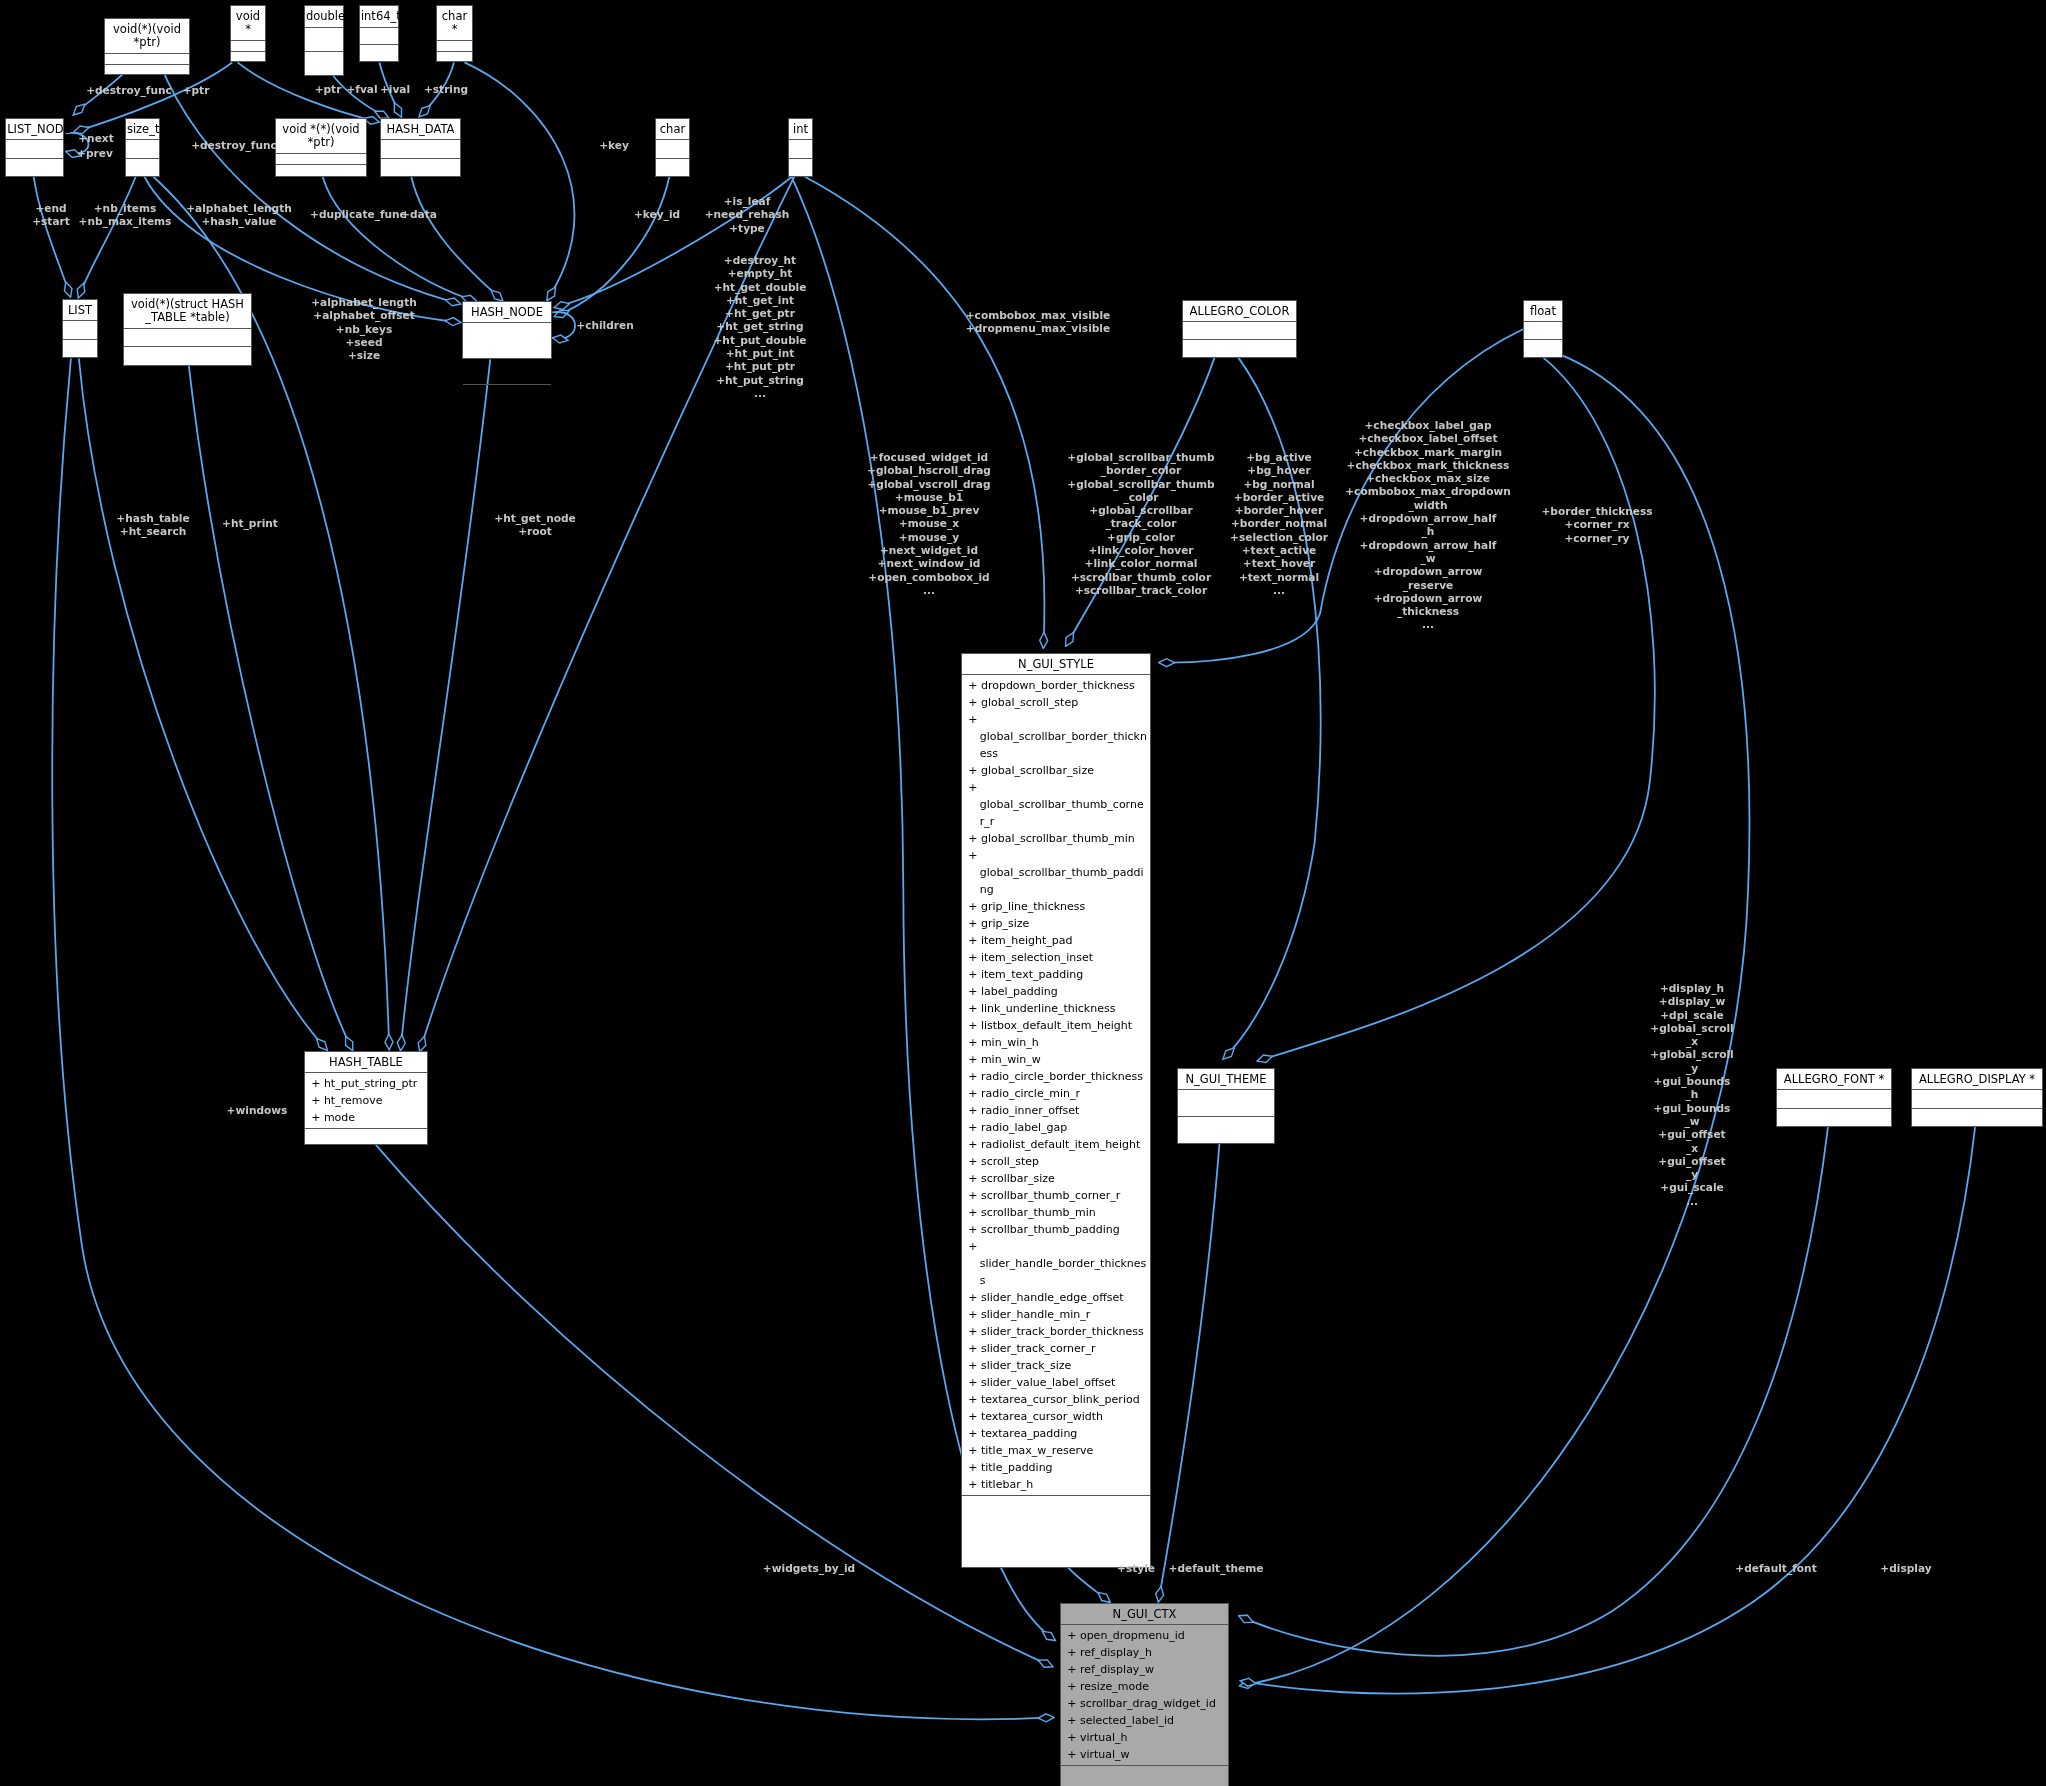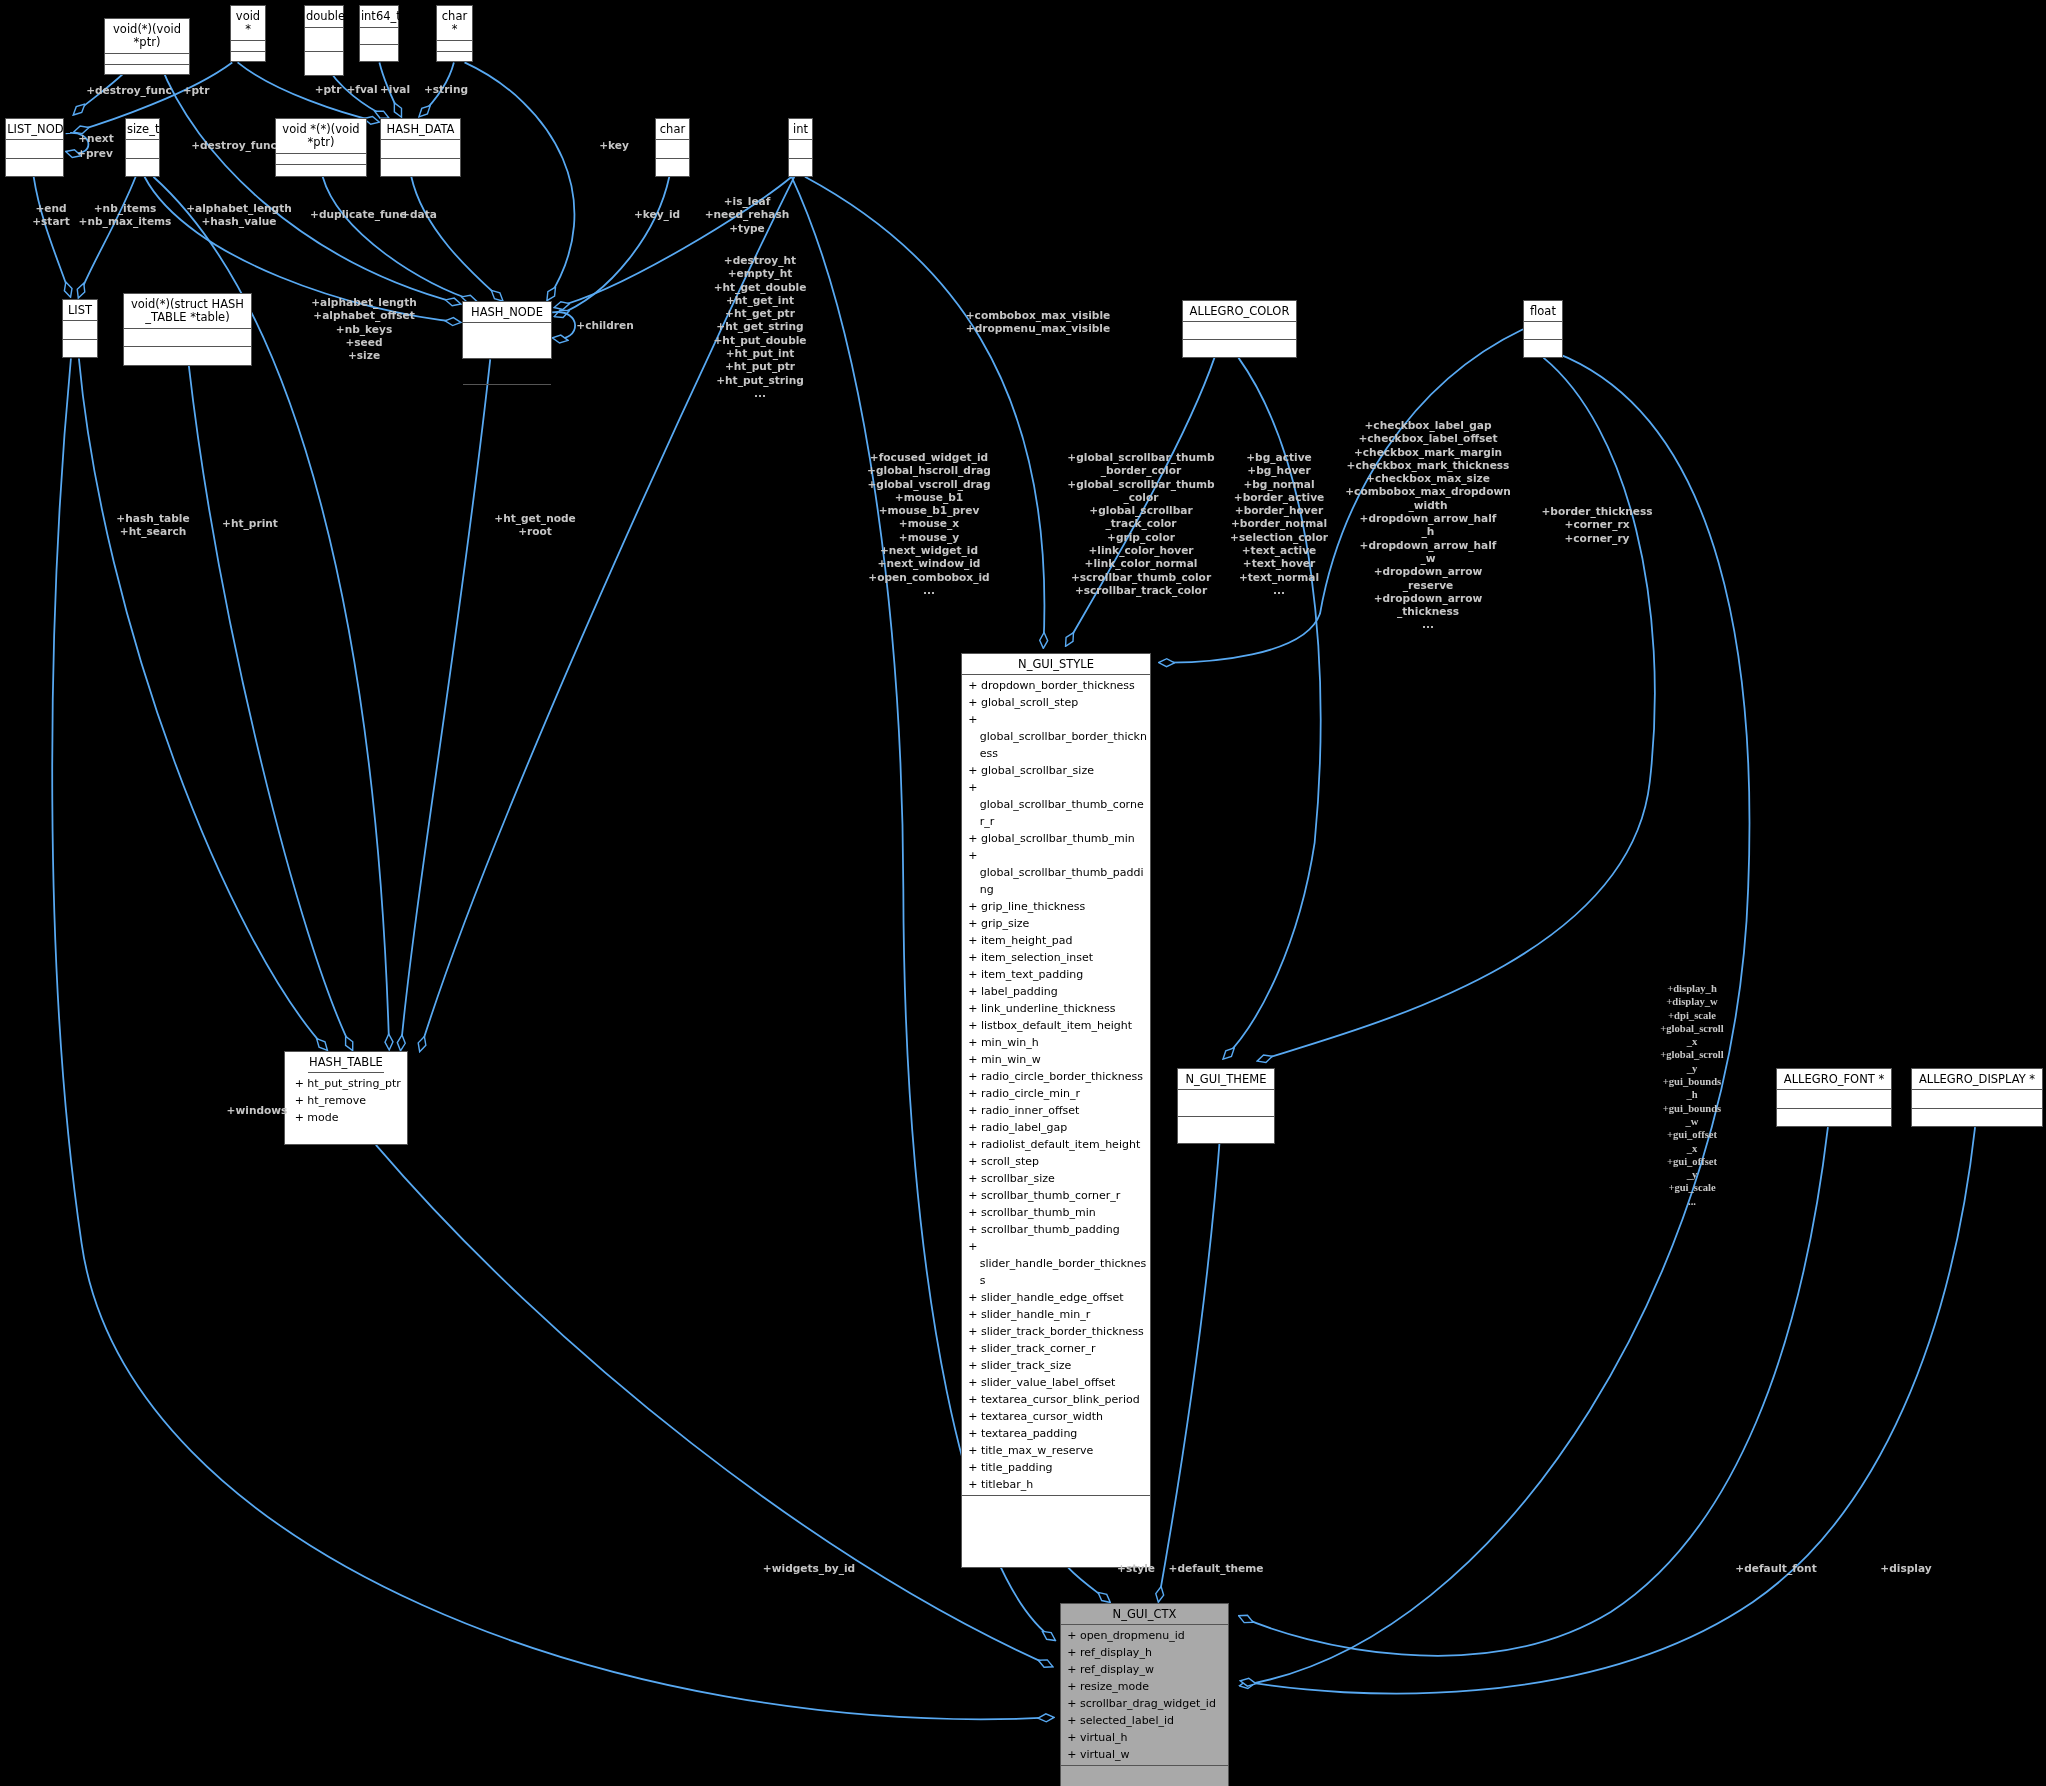--- a/index.html
+++ b/index.html
@@ -192,21 +192,21 @@
           <div class="field-row">+ slider_value_label_offset</div>
           <div class="field-row">+ textarea_cursor_blink_period</div>
           <div class="field-row">+ textarea_cursor_width</div>
           <div class="field-row">+ textarea_padding</div>
           <div class="field-row">+ title_max_w_reserve</div>
           <div class="field-row">+ title_padding</div>
           <div class="field-row">+ titlebar_h</div>
         </div>
         <div class="box-empty"></div>
       </div>
-      <div class="uml-box" style="left: 284px; top: 1051px; width: 124px; height: 94px; align-items: center;">
+      <div class="uml-box" style="left: 304px; top: 1051px; width: 124px; height: 94px;">
         <div class="box-title">HASH_TABLE</div>
         <div class="box-fields">
           <div class="field-row">+ ht_put_string_ptr</div>
           <div class="field-row">+ ht_remove</div>
           <div class="field-row">+ mode</div>
         </div>
         <div class="box-empty"></div>
       </div>
       <div class="uml-box" style="left: 1177px; top: 1068px; width: 98px; height: 76px;">
         <div class="box-title">N_GUI_THEME</div>
@@ -330,21 +330,21 @@
 +dropdown_arrow_half
 _w
 +dropdown_arrow
 _reserve
 +dropdown_arrow
 _thickness
 ...</div>
       <div class="edge-label" style="left: 1597px; top: 505px;">+border_thickness
 +corner_rx
 +corner_ry</div>
-      <div class="edge-label" style="left: 1692px; top: 982px; font-family: Liberation Serif, serif;">+display_h
+      <div class="edge-label" style="left: 1692px; top: 982px;">+display_h
 +display_w
 +dpi_scale
 +global_scroll
 _x
 +global_scroll
 _y
 +gui_bounds
 _h
 +gui_bounds
 _w

